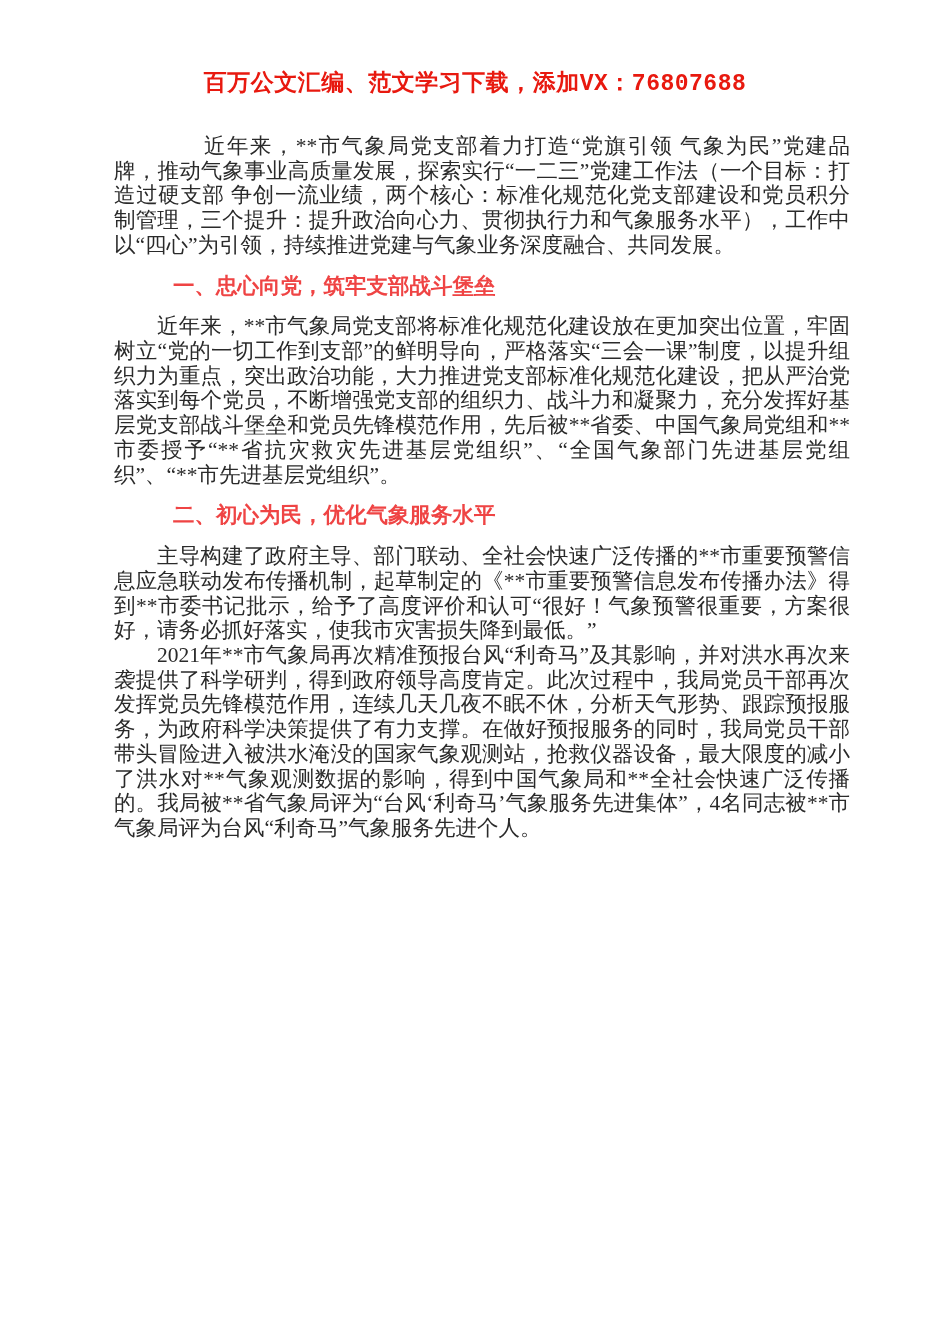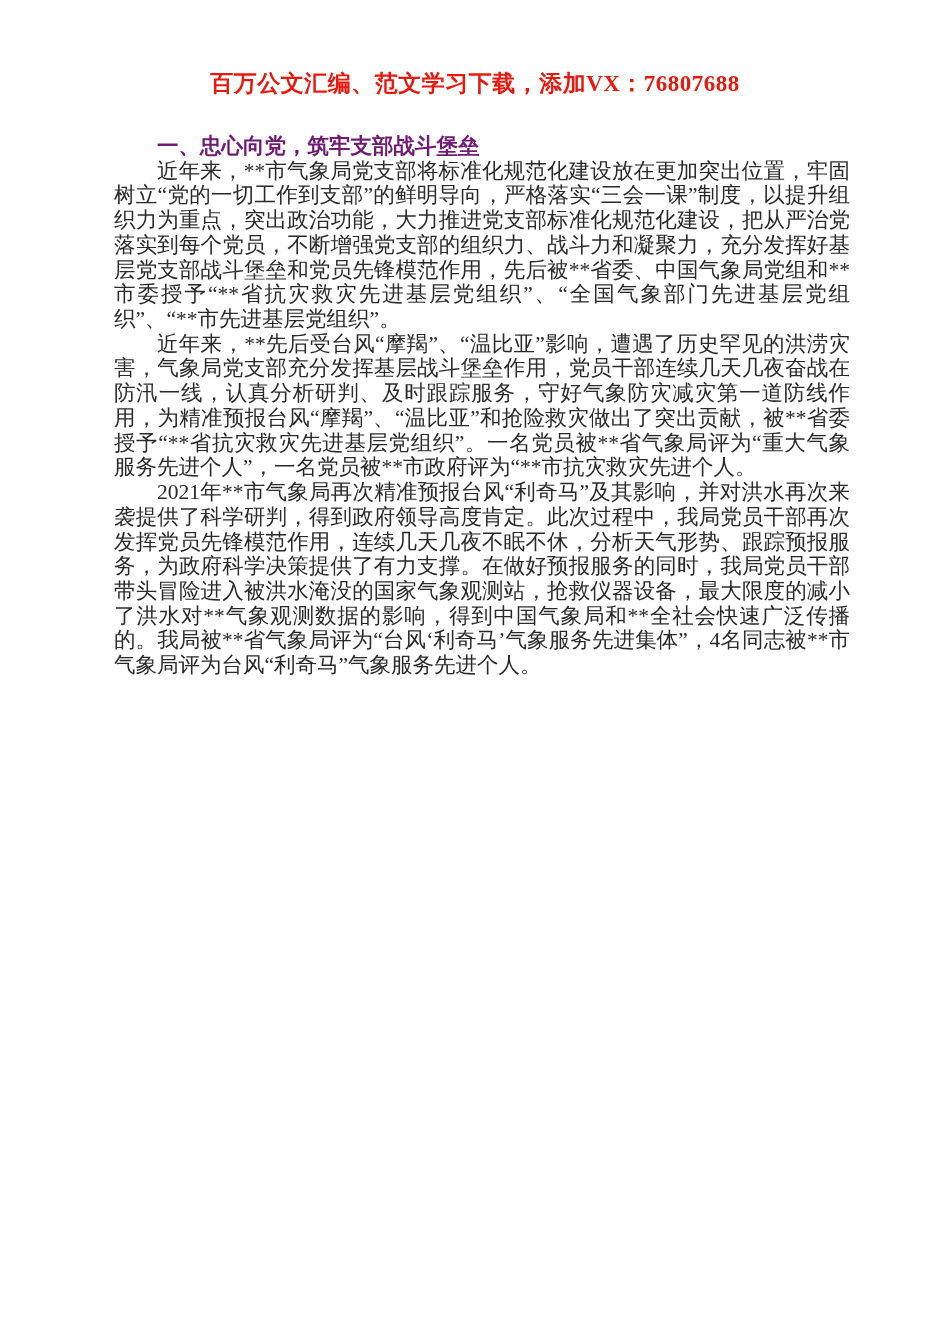--- a/index.html
+++ b/index.html
@@ -14,21 +14,21 @@
     background: #ffffff;
     overflow: hidden;
   }
   .promo-header {
     position: absolute;
     top: 69px;
     left: 0;
     right: 0;
     text-align: center;
     color: #e8190f;
-    font-family: Liberation Serif, serif;
+    font-family: Liberation Mono, monospace;
     font-weight: 600;
     font-size: 23px;
     line-height: 30px;
     letter-spacing: 0.5px;
   }
   .doc-body {
     position: absolute;
     left: 114px;
     top: 134px;
     width: 736px;
@@ -41,37 +41,39 @@
   }
   .para {
     margin: 0;
     padding: 0;
     text-indent: 43px;
   }
   .para-intro {
     text-indent: 90px;
   }
   .heading {
-    margin: 0;
+    margin: 16px;
     padding: 0;
     text-indent: 43px;
     font-size: 21.5px;
     line-height: 24.72px;
     font-weight: 700;
-    color: #701a75;
+    color: #ef4444;
     font-family: "Liberation Sans", "DejaVu Sans", sans-serif;
   }
 </style>
 </head>
 <body>
 
 <div class="page">
 
   <div class="promo-header">百万公文汇编、范文学习下载，添加VX：76807688</div>
 
   <div class="doc-body">
+    <p class="para para-intro">近年来，**市气象局党支部着力打造“党旗引领 气象为民”党建品牌，推动气象事业高质量发展，探索实行“一二三”党建工作法（一个目标：打造过硬支部 争创一流业绩，两个核心：标准化规范化党支部建设和党员积分制管理，三个提升：提升政治向心力、贯彻执行力和气象服务水平），工作中以“四心”为引领，持续推进党建与气象业务深度融合、共同发展。</p>
     <h2 class="heading">一、忠心向党，筑牢支部战斗堡垒</h2>
     <p class="para">近年来，**市气象局党支部将标准化规范化建设放在更加突出位置，牢固树立“党的一切工作到支部”的鲜明导向，严格落实“三会一课”制度，以提升组织力为重点，突出政治功能，大力推进党支部标准化规范化建设，把从严治党落实到每个党员，不断增强党支部的组织力、战斗力和凝聚力，充分发挥好基层党支部战斗堡垒和党员先锋模范作用，先后被**省委、中国气象局党组和**市委授予“**省抗灾救灾先进基层党组织”、“全国气象部门先进基层党组织”、“**市先进基层党组织”。</p>
-    <p class="para">近年来，**先后受台风“摩羯”、“温比亚”影响，遭遇了历史罕见的洪涝灾害，气象局党支部充分发挥基层战斗堡垒作用，党员干部连续几天几夜奋战在防汛一线，认真分析研判、及时跟踪服务，守好气象防灾减灾第一道防线作用，为精准预报台风“摩羯”、“温比亚”和抢险救灾做出了突出贡献，被**省委授予“**省抗灾救灾先进基层党组织”。一名党员被**省气象局评为“重大气象服务先进个人”，一名党员被**市政府评为“**市抗灾救灾先进个人。</p>
+    <h2 class="heading">二、初心为民，优化气象服务水平</h2>
+    <p class="para">主导构建了政府主导、部门联动、全社会快速广泛传播的**市重要预警信息应急联动发布传播机制，起草制定的《**市重要预警信息发布传播办法》得到**市委书记批示，给予了高度评价和认可“很好！气象预警很重要，方案很好，请务必抓好落实，使我市灾害损失降到最低。”</p>
     <p class="para">2021年**市气象局再次精准预报台风“利奇马”及其影响，并对洪水再次来袭提供了科学研判，得到政府领导高度肯定。此次过程中，我局党员干部再次发挥党员先锋模范作用，连续几天几夜不眠不休，分析天气形势、跟踪预报服务，为政府科学决策提供了有力支撑。在做好预报服务的同时，我局党员干部带头冒险进入被洪水淹没的国家气象观测站，抢救仪器设备，最大限度的减小了洪水对**气象观测数据的影响，得到中国气象局和**全社会快速广泛传播的。我局被**省气象局评为“台风‘利奇马’气象服务先进集体”，4名同志被**市气象局评为台风“利奇马”气象服务先进个人。</p>
   </div>
 
 </div>
 
 </body></html>

